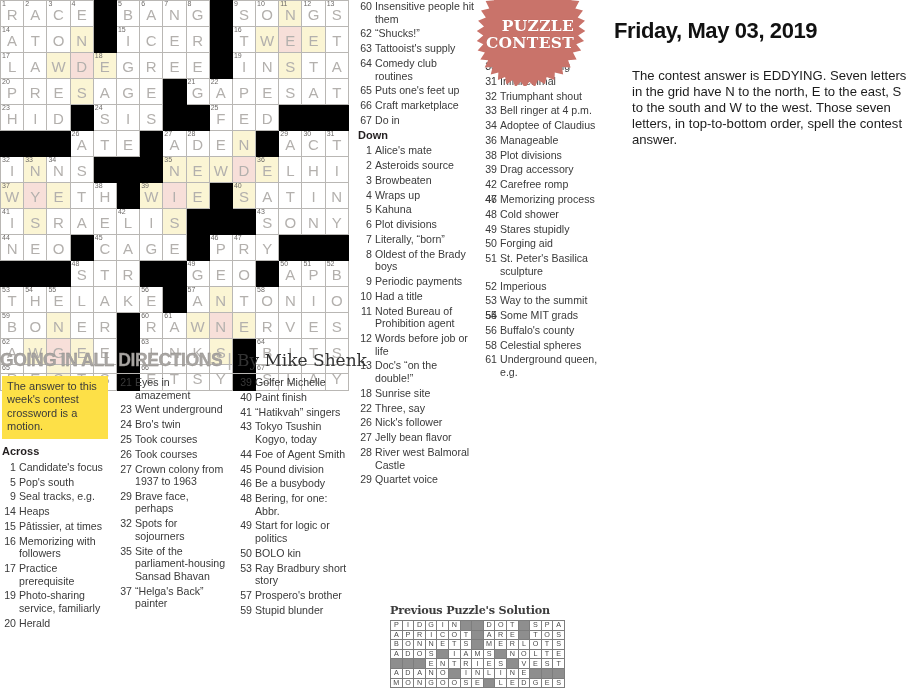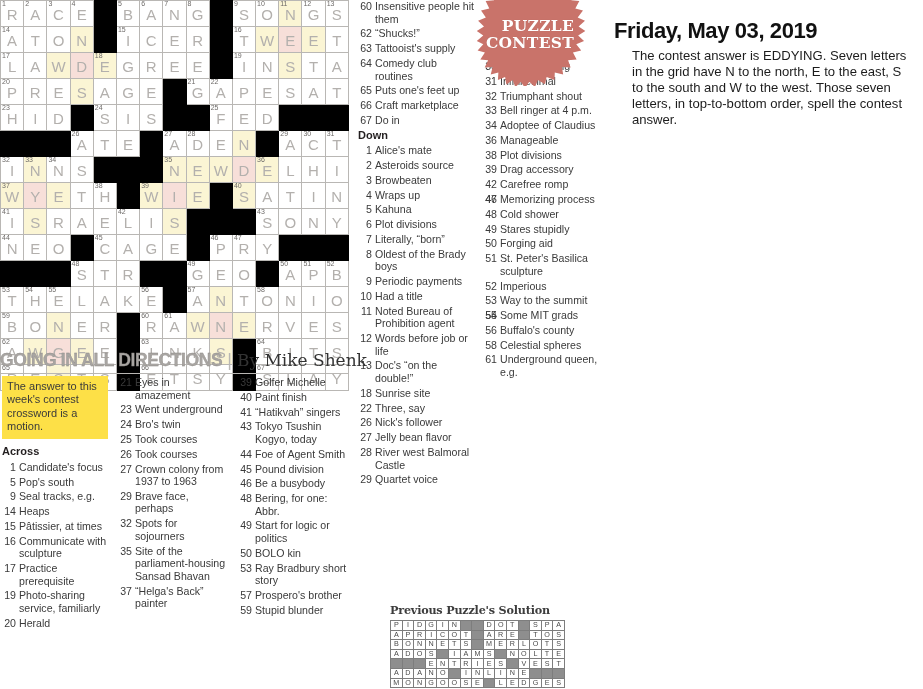--- a/index.html
+++ b/index.html
@@ -146,21 +146,21 @@
 
   
   #date-panel { position: absolute; left: 614px; top: 18px; width: 300px; }
   #date-title {
     font-family: "Liberation Sans", sans-serif;
     font-weight: bold;
     font-size: 22px;
     line-height: 26px;
     letter-spacing: -0.4px;
     color: #111111;
-    margin-bottom: 4px;
+    margin-bottom: 24px;
   }
   #date-note {
     font-size: 13.1px;
     line-height: 15.9px;
     color: #1c1c1c;
     margin-left: 18px;
   }
 
   
   #prev-sol { position: absolute; left: 390px; top: 603px; width: 175px; }
@@ -896,21 +896,21 @@
 
     <div class="clue-col" id="col1">
       <div class="nag-box">The answer to this week's contest crossword is a motion.</div>
       <div class="sec-head">Across</div>
       <ol class="clues" id="ac-1">
           <li><span class="n">1</span><span>Candidate's focus</span></li>
           <li><span class="n">5</span><span>Pop's south</span></li>
           <li><span class="n">9</span><span>Seal tracks, e.g.</span></li>
           <li><span class="n">14</span><span>Heaps</span></li>
           <li><span class="n">15</span><span>Pâtissier, at times</span></li>
-          <li><span class="n">16</span><span>Communicate with sculpture</span></li>
+          <li><span class="n">16</span><span>Memorizing with followers</span></li>
           <li><span class="n">17</span><span>Practice prerequisite</span></li>
           <li><span class="n">19</span><span>Photo-sharing service, familiarly</span></li>
           <li><span class="n">20</span><span>Herald</span></li>
         </ol>
     </div>
 
     <div class="clue-col" id="col2">
       <ol class="clues" id="ac-2">
           <li><span class="n">21</span><span>Eyes in amazement</span></li>
           <li><span class="n">23</span><span>Went underground</span></li>

